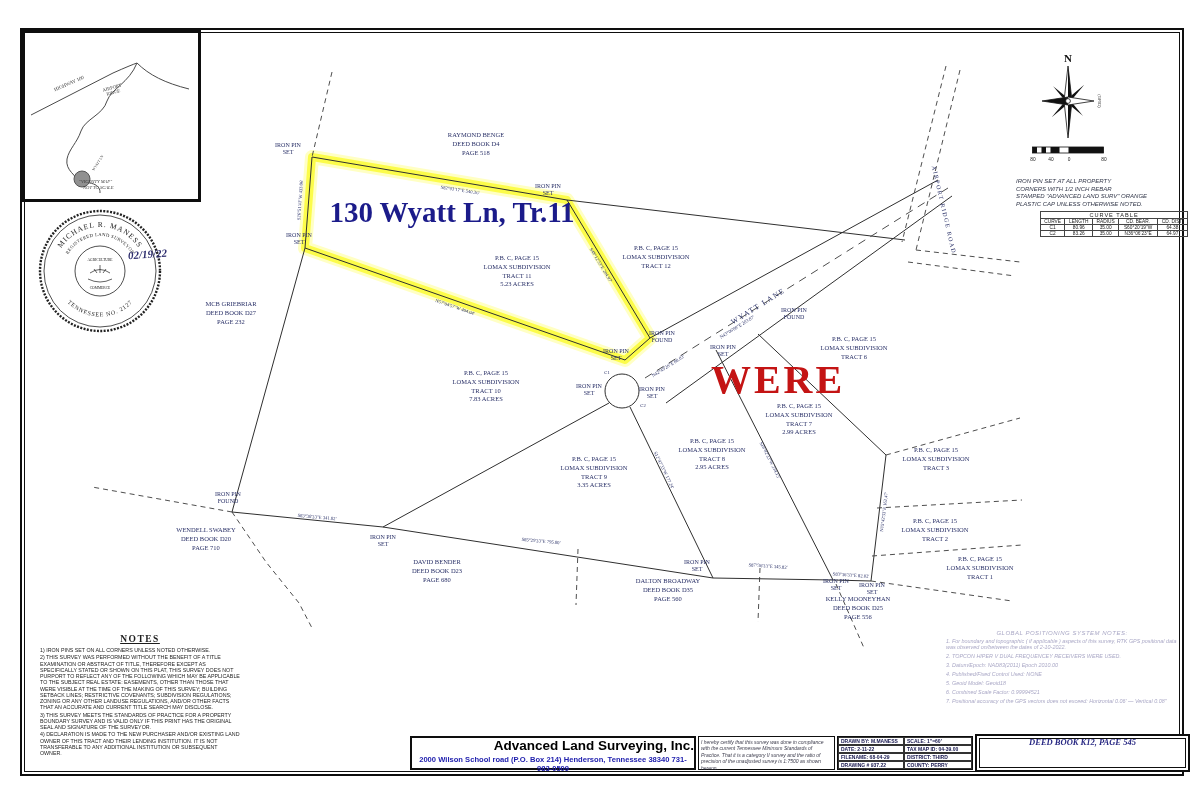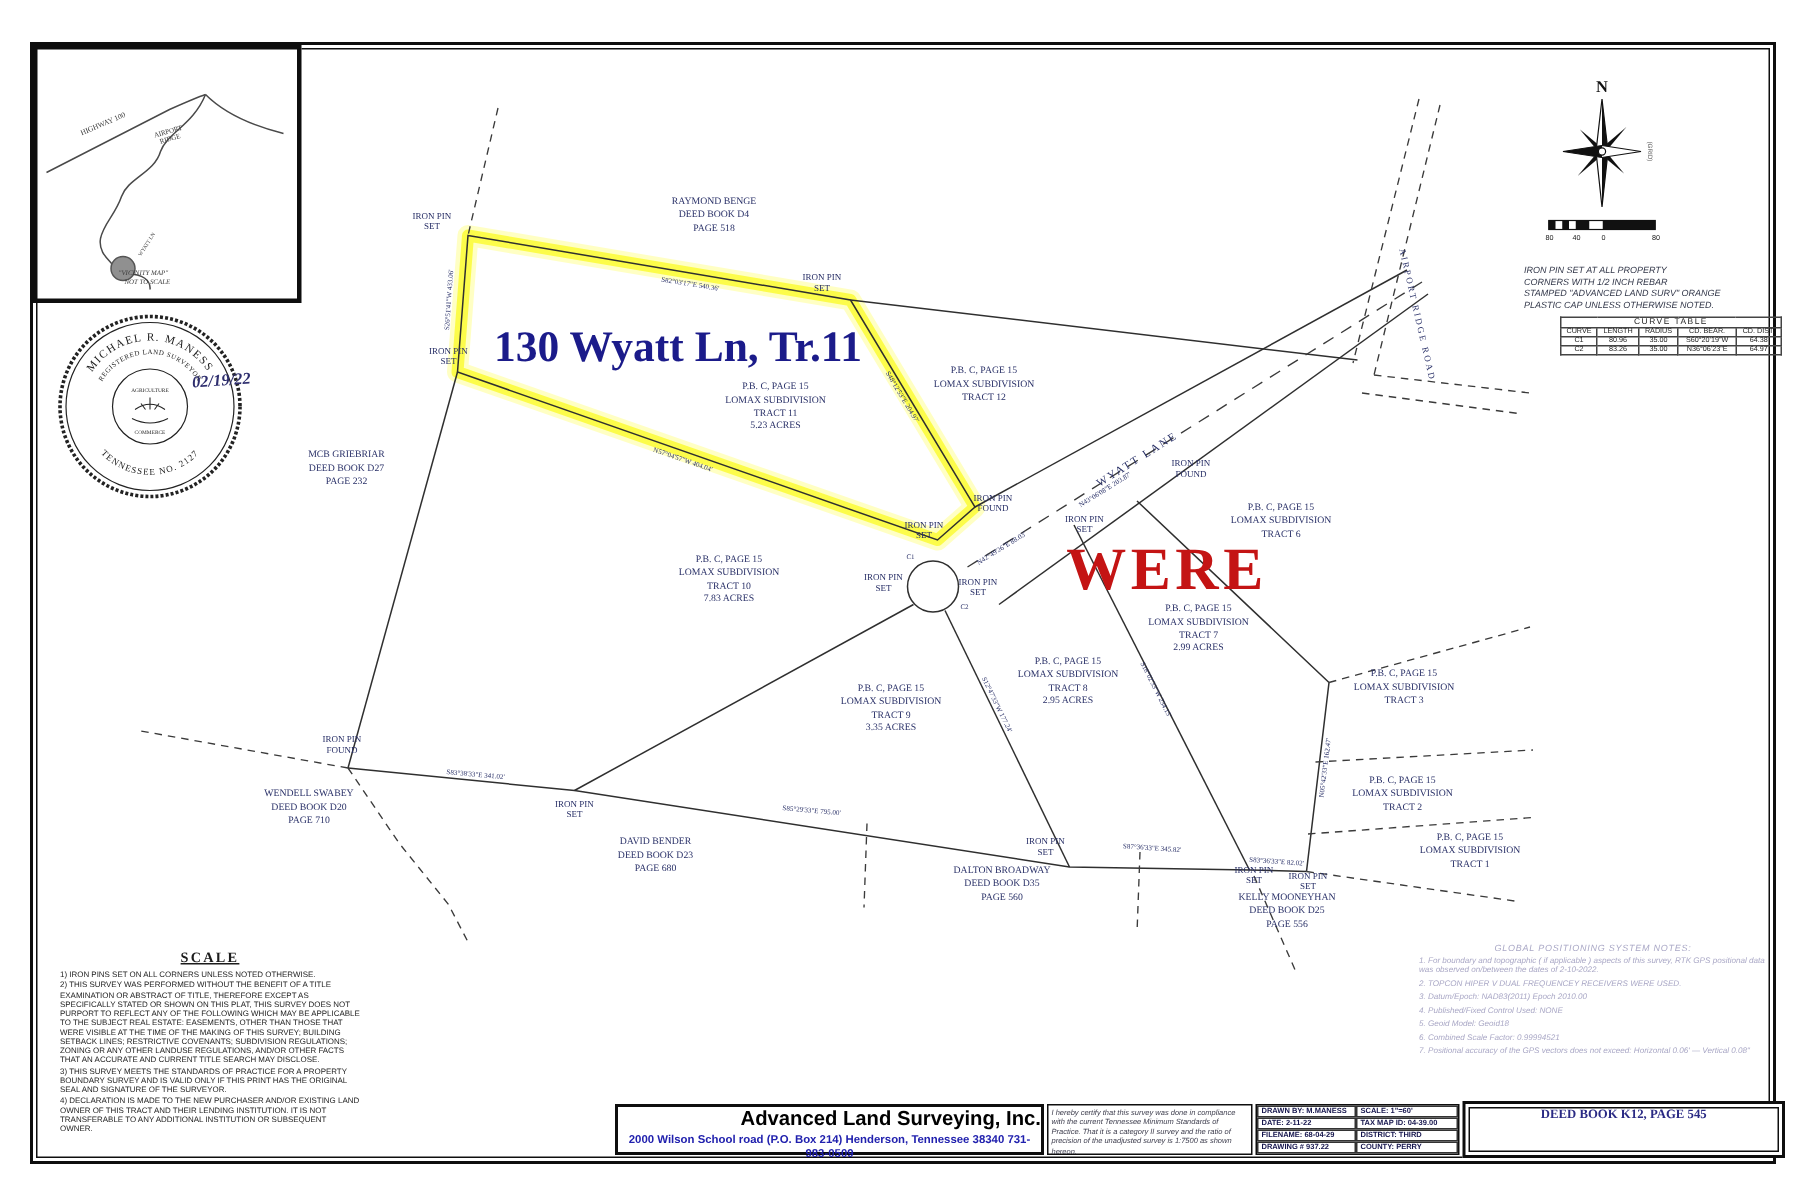--- a/index.html
+++ b/index.html
@@ -9,21 +9,21 @@
   #frame .inner{position:absolute;left:2px;top:2px;right:2px;bottom:2px;border:1px solid #0e0e0e;}
   
   #vicinity{position:absolute;left:22px;top:30px;width:173px;height:166px;border:3px solid #0e0e0e;background:#fff;}
   .vic-label{position:absolute;color:#3a3a3a;font:4.6px "Liberation Serif",serif;white-space:pre-line;text-align:center;}
   
   #seal{position:absolute;left:36px;top:207px;width:128px;height:128px;}
   #seal-date{position:absolute;left:128px;top:248px;color:#2e2e6e;font:bold italic 11px "Liberation Serif",serif;transform:rotate(-4deg);}
   
   .big-title{position:absolute;transform:translate(-50%,-50%);color:#1b1b8a;white-space:nowrap;}
   #main-title{left:588px;top:57px;font:18px "Liberation Serif",serif;letter-spacing:2px;}
-  #tract-title{left:452px;top:232px;font:bold 29px "Liberation Serif",serif;}
+  #tract-title{left:452px;top:212px;font:bold 29px "Liberation Serif",serif;}
   #sold{left:778px;top:379px;color:#c41414;font:bold 40px "Liberation Serif",serif;letter-spacing:3px;}
   
   #north-arrow{position:absolute;left:1040px;top:64px;}
   #north-n{position:absolute;left:1068px;top:58px;transform:translate(-50%,-50%);font:bold 11px "Liberation Serif",serif;color:#111;}
   #grid-label{position:absolute;left:1090px;top:98px;font:6px "Liberation Sans",sans-serif;color:#555;transform:rotate(90deg) scale(.7);}
   #scale-bar{position:absolute;left:1032px;top:146px;}
   .scale-tick{position:absolute;top:156px;transform:translate(-50%,0) scale(.8);font:6px "Liberation Sans",sans-serif;color:#222;}
   
   #pin-note{position:absolute;left:1016px;top:178px;width:170px;color:#33384a;
             font:italic 6px/1.25 "Liberation Sans",sans-serif;white-space:pre-line;}
@@ -327,21 +327,21 @@
       <div class="bearing" style="left: 768px; top: 566px; transform: translate(-50%, -50%) rotate(4deg) scale(0.78);">S87°36'33"E  345.82'</div>
       <div class="bearing" style="left: 851px; top: 575px; transform: translate(-50%, -50%) rotate(4deg) scale(0.78);">S83°36'33"E  82.02'</div>
       <div class="bearing" style="left: 664px; top: 470px; transform: translate(-50%, -50%) rotate(64deg) scale(0.78);">S12°47'33"W  177.24'</div>
       <div class="bearing" style="left: 770px; top: 460px; transform: translate(-50%, -50%) rotate(63deg) scale(0.78);">S18°02'33"W  234.15'</div>
       <div class="bearing" style="left: 884px; top: 512px; transform: translate(-50%, -50%) rotate(-83deg) scale(0.78);">N05°42'33"E  162.47'</div>
       <div class="bearing" style="left: 607px; top: 372px; transform: translate(-50%, -50%) rotate(0deg) scale(0.78);">C1</div>
       <div class="bearing" style="left: 643px; top: 405px; transform: translate(-50%, -50%) rotate(0deg) scale(0.78);">C2</div>
     </div>
 
   <div id="notes">
-    <h3>SCALE</h3>
+    <h3>NOTES</h3>
     <div id="notes-body">
         <p>1) IRON PINS SET ON ALL CORNERS UNLESS NOTED OTHERWISE.</p>
         <p>2) THIS SURVEY WAS PERFORMED WITHOUT THE BENEFIT OF A TITLE EXAMINATION OR ABSTRACT OF TITLE, THEREFORE EXCEPT AS SPECIFICALLY STATED OR SHOWN ON THIS PLAT, THIS SURVEY DOES NOT PURPORT TO REFLECT ANY OF THE FOLLOWING WHICH MAY BE APPLICABLE TO THE SUBJECT REAL ESTATE: EASEMENTS, OTHER THAN THOSE THAT WERE VISIBLE AT THE TIME OF  THE MAKING OF THIS SURVEY; BUILDING SETBACK LINES; RESTRICTIVE COVENANTS; SUBDIVISION REGULATIONS; ZONING OR ANY OTHER LANDUSE REGULATIONS, AND/OR OTHER FACTS THAT AN ACCURATE AND CURRENT  TITLE SEARCH MAY DISCLOSE.</p>
         <p>3) THIS SURVEY MEETS THE STANDARDS OF PRACTICE FOR A PROPERTY BOUNDARY SURVEY AND IS VALID ONLY IF THIS PRINT HAS THE ORIGINAL SEAL AND SIGNATURE OF THE SURVEYOR.</p>
         <p>4) DECLARATION IS MADE TO THE NEW PURCHASER AND/OR EXISTING LAND OWNER OF THIS TRACT AND  THEIR LENDING INSTITUTION. IT IS NOT TRANSFERABLE TO ANY ADDITIONAL INSTITUTION OR SUBSEQUENT OWNER.</p>
       </div>
   </div>
 
   <div id="gps">
     <h4>GLOBAL POSITIONING SYSTEM NOTES:</h4>
@@ -366,16 +366,16 @@
       <div class="cell">SCALE: 1"=60'</div>
       <div class="cell">DATE: 2-11-22</div>
       <div class="cell">TAX MAP ID: 04-39.00</div>
       <div class="cell">FILENAME: 68-04-29</div>
       <div class="cell">DISTRICT: THIRD</div>
       <div class="cell">DRAWING # 937.22</div>
       <div class="cell">COUNTY: PERRY</div>
     </div>
   <div class="tb-box" id="tb-prop">
     <div class="inner2"></div>
-    <div class="deed" style="position:relative;">DEED BOOK K12, PAGE 545</div>
+    <div class="deed" style="position:relative;font-style:italic;">DEED BOOK K12, PAGE 545</div>
   </div>
 
 </div>
 
 </body></html>

